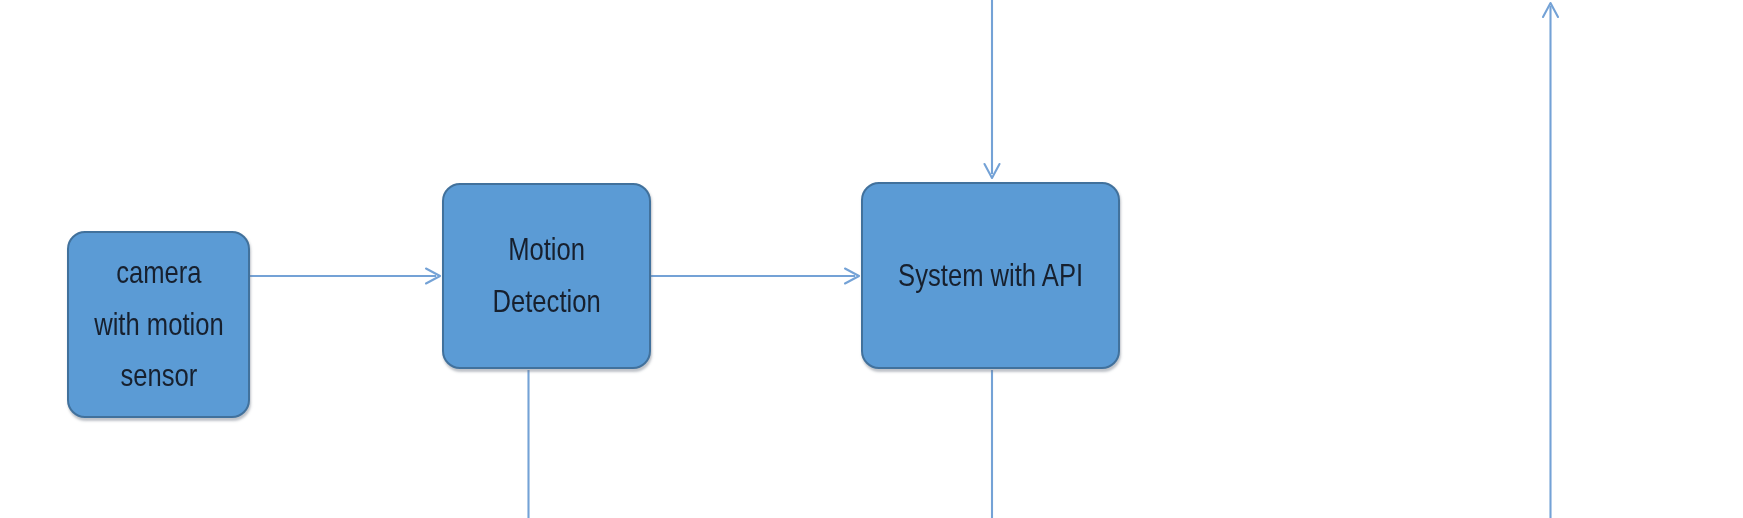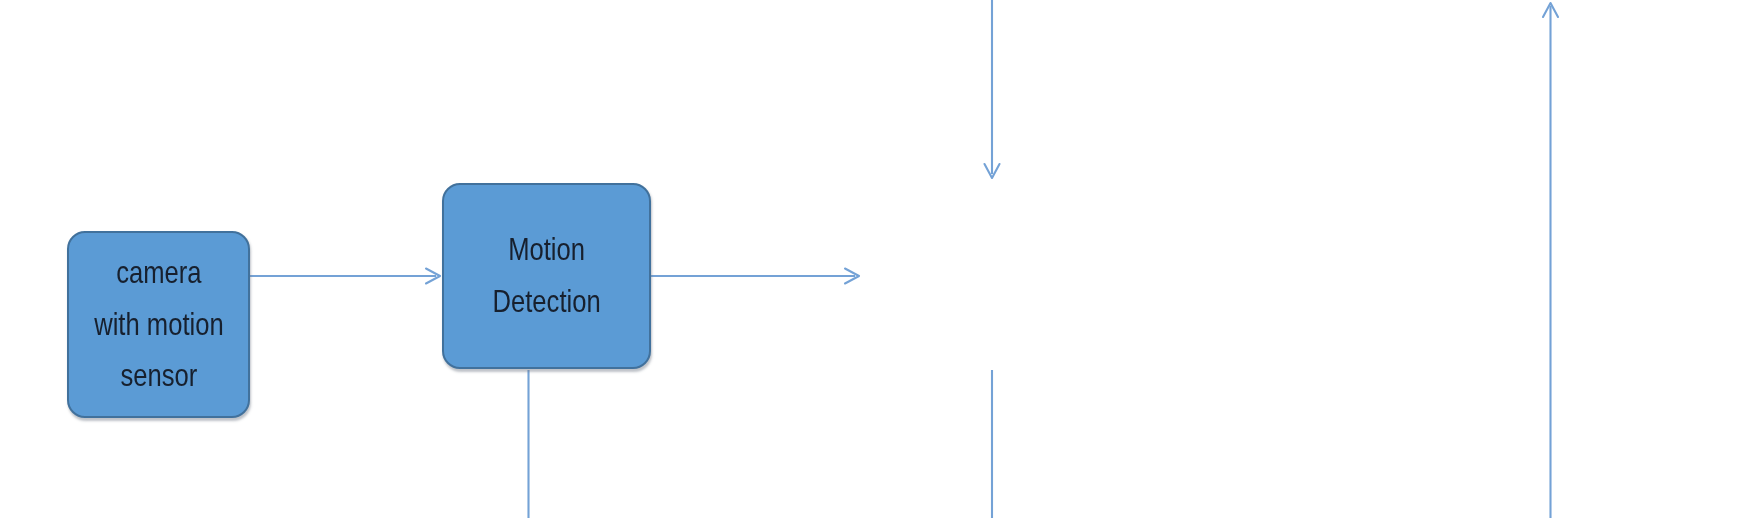--- a/index.html
+++ b/index.html
@@ -99,14 +99,17 @@
     <span class="label">camera
 with motion
 sensor</span>
   </div>
 
   <div class="node node-motion">
     <span class="label">Motion
 Detection</span>
   </div>
 
+  <div class="node node-system">
+    <span class="label">System with API</span>
+  </div>
 
 </div>
 
 </body></html>

